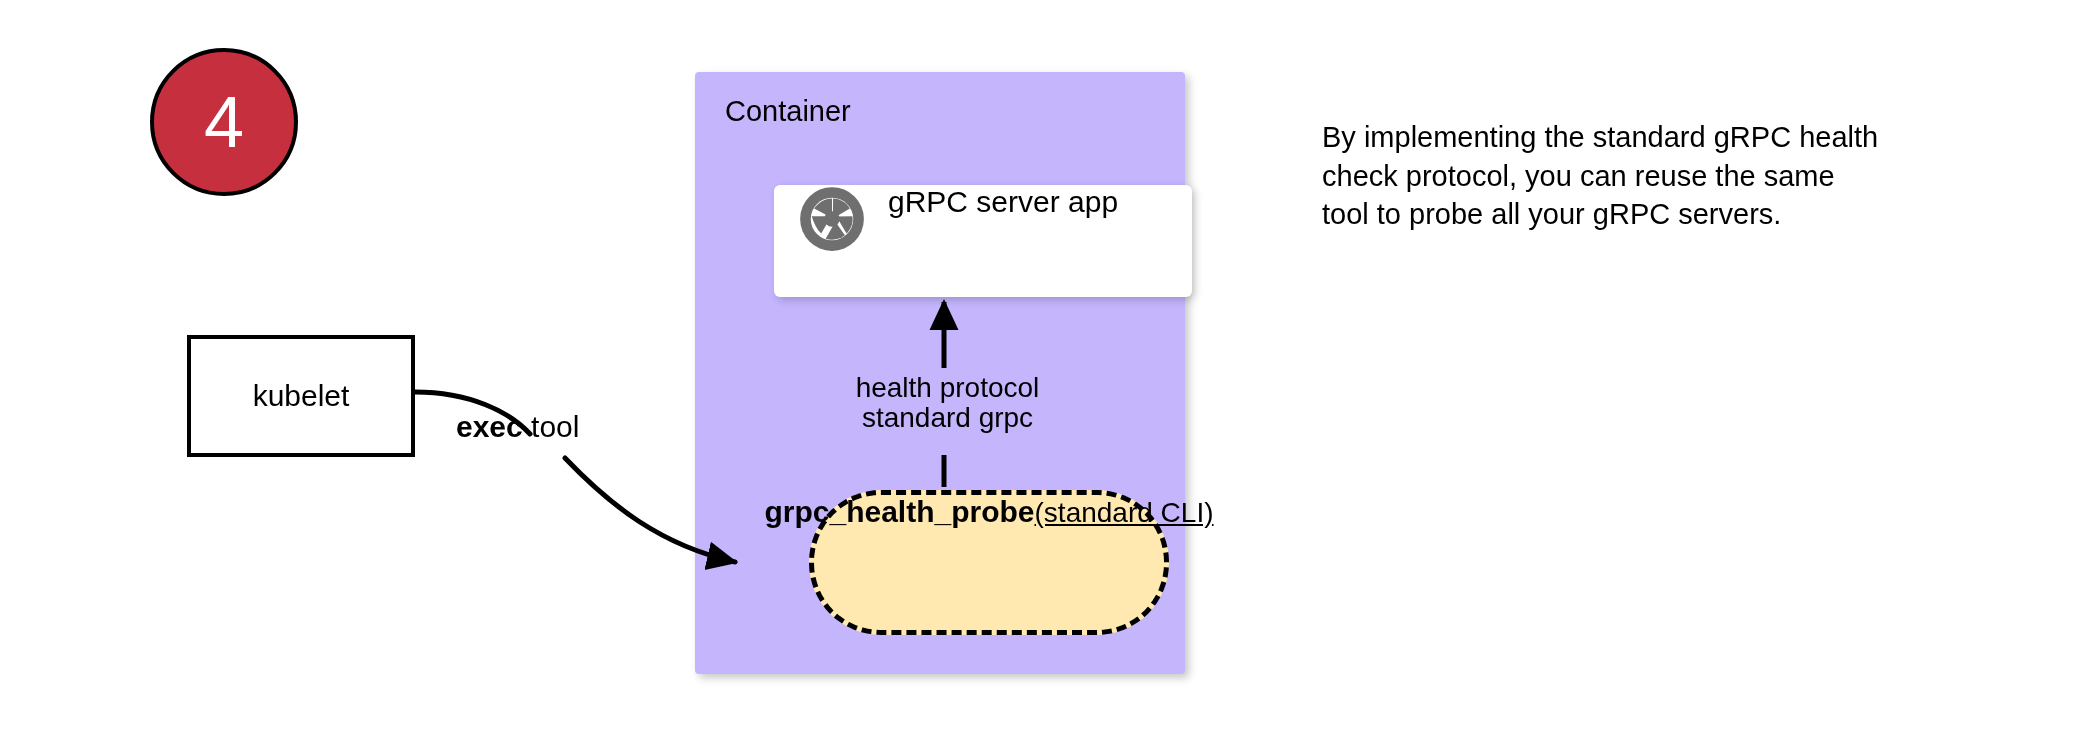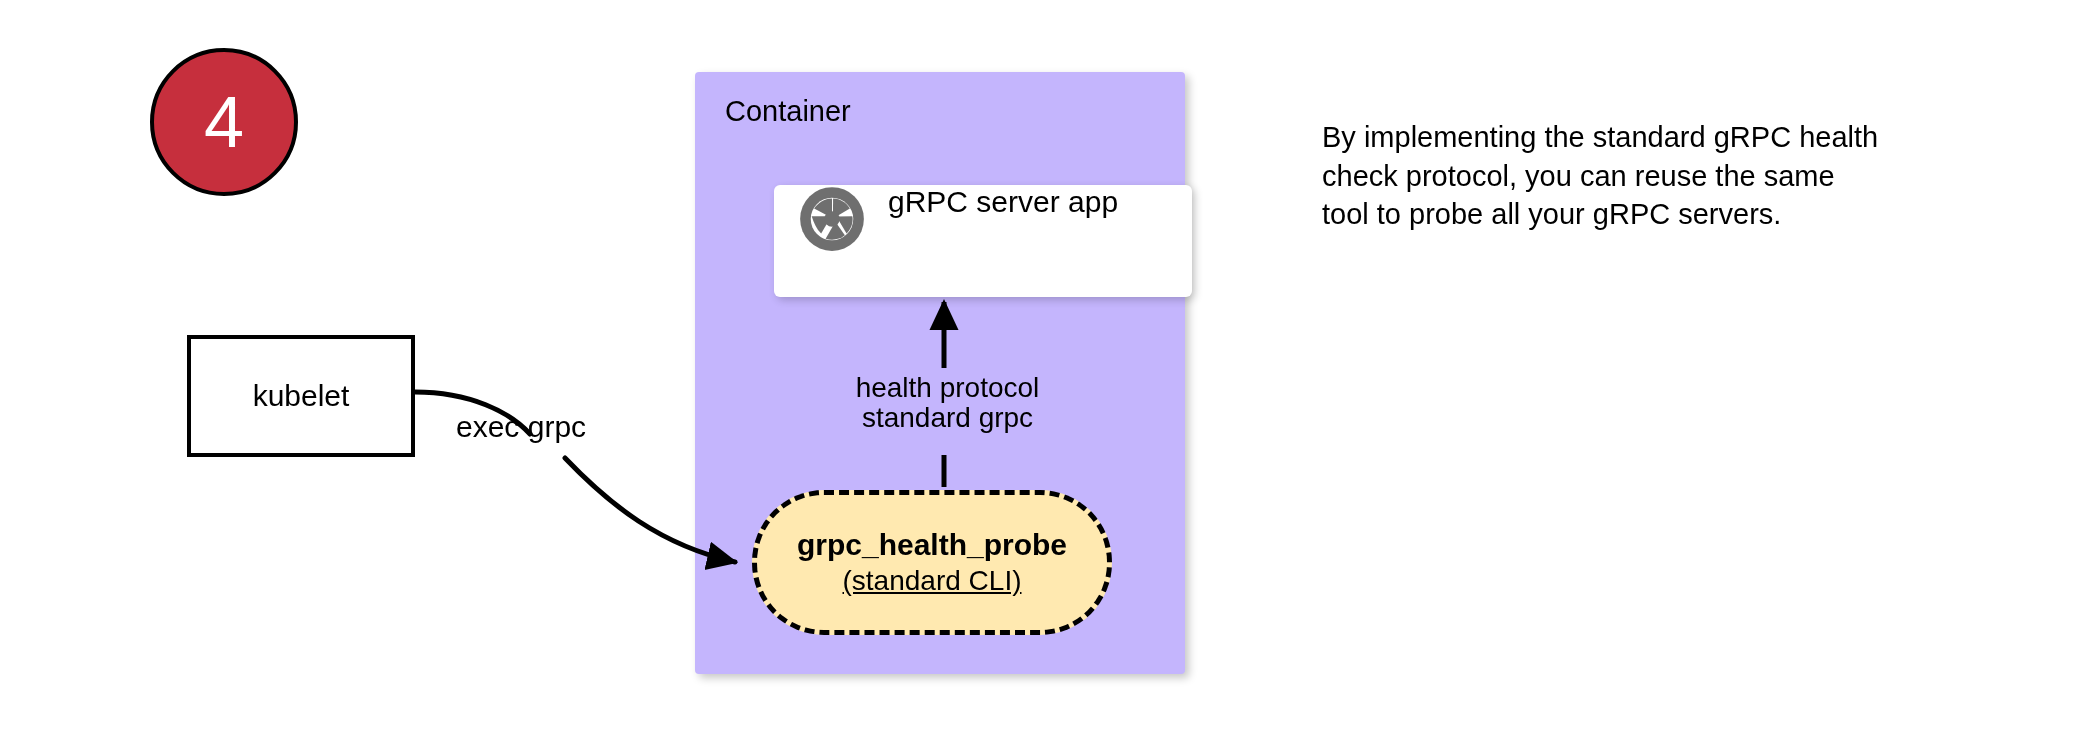--- a/index.html
+++ b/index.html
@@ -77,31 +77,29 @@
   #server-icon { width: 68px; height: 68px; flex: 0 0 auto; }
   #server-label {
     margin-left: 22px;
     font-size: 30px;
     white-space: nowrap;
   }
 
   
   #probe-pill {
     position: absolute;
-    left: 752px;
+    left: 809px;
     top: 490px;
     width: 360px;
     height: 145px;
     background: #ffe9b0;
     border: 5px dashed #000000;
     border-radius: 72px;
     box-sizing: border-box;
     display: flex;
-    flex-direction: column;
-    align-items: center;
     justify-content: center;
   }
   #probe-title {
     font-size: 30px;
     font-weight: bold;
     line-height: 1.15;
     white-space: nowrap;
   }
   #probe-sub {
     font-size: 28px;
@@ -128,21 +126,21 @@
   #kubelet-label { font-size: 30px; white-space: nowrap; }
 
   
   #exec-label {
     position: absolute;
     left: 456px;
     top: 410px;
     font-size: 30px;
     white-space: nowrap;
   }
-  #exec-label b { font-weight: normal; text-align: right; }
+  #exec-label b { font-weight: bold; text-align: right; }
 
   #protocol-label {
     position: absolute;
     left: 835px;
     top: 373px;
     width: 225px;
     text-align: center;
     font-size: 28px;
     line-height: 1.07;
   }
@@ -205,21 +203,21 @@
 
 <div id="probe-pill">
   <div id="probe-title">grpc_health_probe</div>
   <div id="probe-sub">(standard CLI)</div>
 </div>
 
 <div id="kubelet-box">
   <span id="kubelet-label">kubelet</span>
 </div>
 
-<div id="exec-label"><b>exec</b><span> grpc</span></div>
+<div id="exec-label"><b>exec</b><span> tool</span></div>
 
 <div id="protocol-label">
   <div>health protocol</div>
   <div>standard grpc</div>
 </div>
 
 <div id="caption">By implementing the standard gRPC health check protocol, you can reuse the same tool to probe all your gRPC servers.</div>
 
 <svg class="edge-layer" id="edge-layer-over" viewBox="0 0 2100 750" xmlns="http://www.w3.org/2000/svg">
   <defs>

